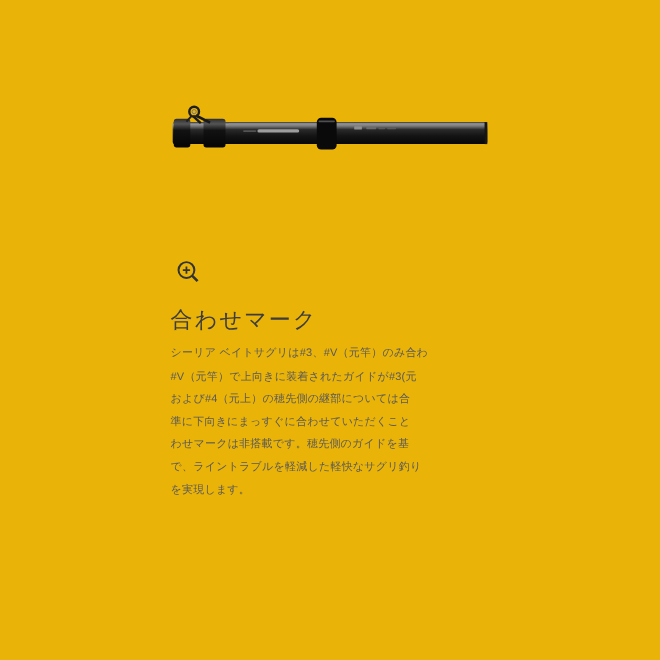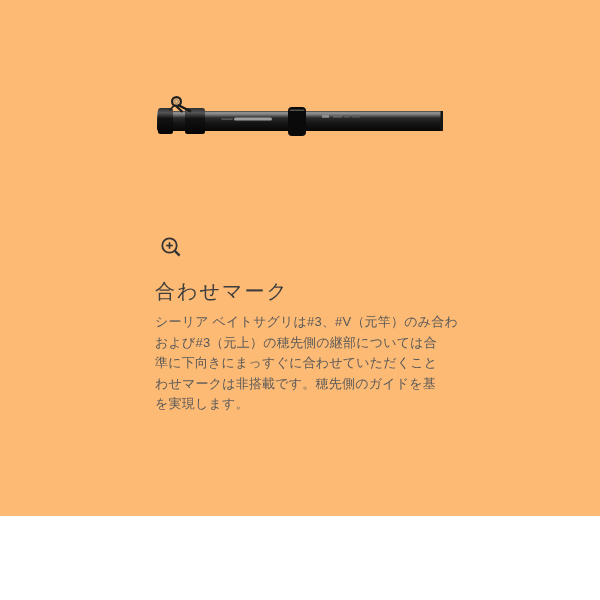--- a/index.html
+++ b/index.html
@@ -1,38 +1,38 @@
 <!DOCTYPE html>
 <html><head>
 <meta charset="utf-8">
 <style>
   html, body { margin:0; padding:0; }
   body {
     width:600px; height:600px; background:#ffffff;
     font-family:"Liberation Sans", sans-serif;
   }
-  .canvas { position:relative; width:600px; height:516px; overflow:hidden; background:#fdba74; }
+  .canvas { position:relative; width:600px; height:600px; overflow:hidden; background:#eab308; }
 
   
   .rod-wrap { position:absolute; left:148px; top:86px; width:300px; height:52px; }
 
   
   .zoom-btn { position:absolute; left:158px; top:234px; width:28px; height:28px; cursor:pointer; background:none; border:none; padding:0; }
 
   
   .heading {
     position:absolute; left:155px; top:278px;
     font-size:20px; line-height:26px; font-weight:400;
     letter-spacing:2px; color:#3d3d3d; white-space:nowrap;
   }
 
   
   .desc {
     position:absolute; left:155px; top:312px; width:320px;
-    font-size:13px; line-height:20.6px; color:#595959;
+    font-size:10px; line-height:20.6px; color:#595959;
   }
   .desc .line { white-space:nowrap; letter-spacing:0.2px; }
 </style>
 </head>
 <body>
 
 <div class="canvas">
 
   <div class="rod-wrap">
     <svg width="300" height="52" viewBox="0 0 300 52">
@@ -91,19 +91,21 @@
       <line x1="11.5" y1="8.2" x2="11.5" y2="14.8" stroke="#333333" stroke-width="1.6"></line>
       <line x1="8.2" y1="11.5" x2="14.8" y2="11.5" stroke="#333333" stroke-width="1.6"></line>
       <line x1="16.8" y1="16.8" x2="21.6" y2="21.6" stroke="#333333" stroke-width="2.4"></line>
     </svg>
   </button>
 
   <h2 class="heading" style="margin:0;">合わせマーク</h2>
 
   <div class="desc">
     <div class="line">シーリア ベイトサグリは#3、#V（元竿）のみ合わ</div>
-    <div class="line">および#3（元上）の穂先側の継部については合</div>
+    <div class="line">#V（元竿）で上向きに装着されたガイドが#3(元</div>
+    <div class="line">および#4（元上）の穂先側の継部については合</div>
     <div class="line">準に下向きにまっすぐに合わせていただくこと</div>
     <div class="line">わせマークは非搭載です。穂先側のガイドを基</div>
+    <div class="line">で、ライントラブルを軽減した軽快なサグリ釣り</div>
     <div class="line">を実現します。</div>
   </div>
 
 </div>
 
 </body></html>

